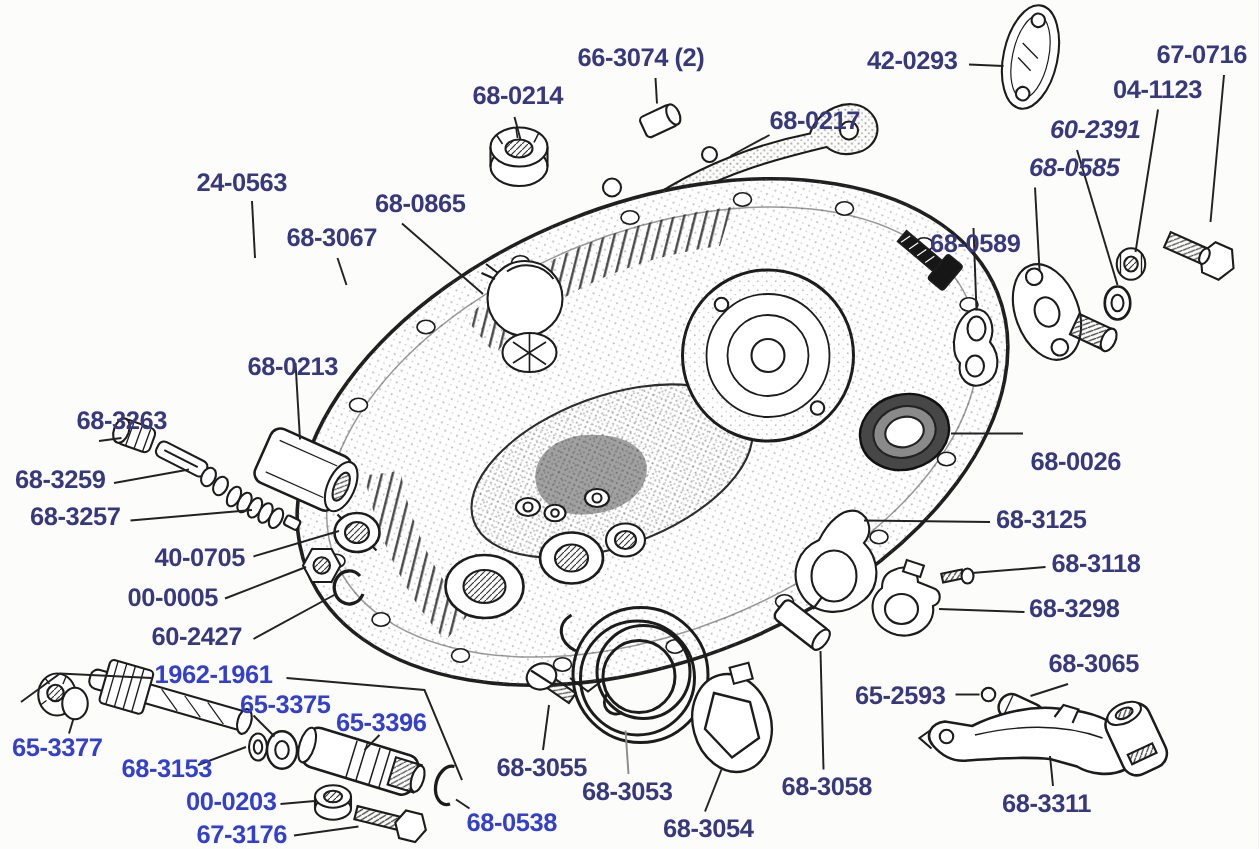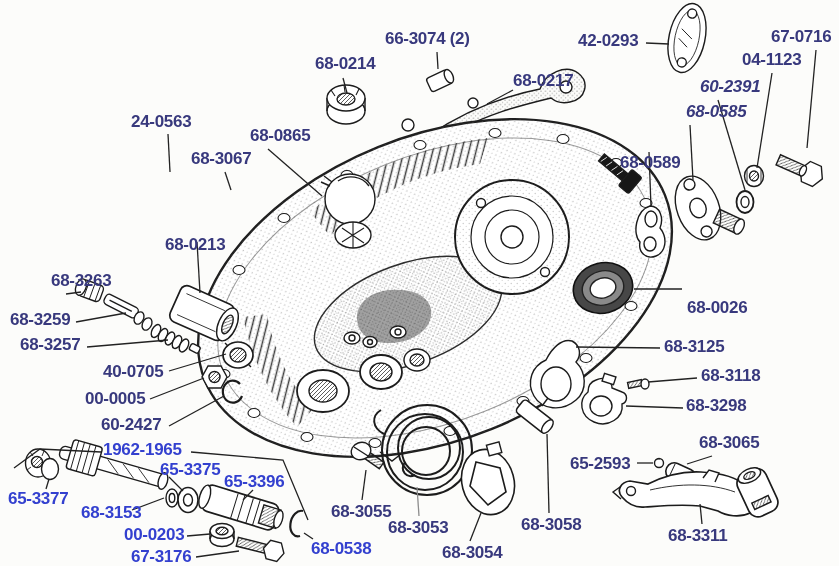--- a/index.html
+++ b/index.html
@@ -416,21 +416,21 @@
       <div class="callout navy" style="left: 701px; top: 367px;">68-3118</div>
       <div class="callout navy" style="left: 686px; top: 397px;">68-3298</div>
       <div class="callout navy" style="left: 570px; top: 455px;">65-2593</div>
       <div class="callout navy" style="left: 699px; top: 434px;">68-3065</div>
       <div class="callout navy" style="left: 668px; top: 527px;">68-3311</div>
       <div class="callout navy" style="left: 521px; top: 516px;">68-3058</div>
       <div class="callout navy" style="left: 442px; top: 544px;">68-3054</div>
       <div class="callout navy" style="left: 388px; top: 519px;">68-3053</div>
       <div class="callout navy" style="left: 331px; top: 503px;">68-3055</div>
       <div class="callout royal" style="left: 311px; top: 540px;">68-0538</div>
-      <div class="callout royal" style="left: 103px; top: 441px;">1962-1965</div>
+      <div class="callout royal" style="left: 103px; top: 441px;">1962-1961</div>
       <div class="callout royal" style="left: 160px; top: 461px;">65-3375</div>
       <div class="callout royal" style="left: 224px; top: 473px;">65-3396</div>
       <div class="callout royal" style="left: 8px; top: 490px;">65-3377</div>
       <div class="callout royal" style="left: 81px; top: 504px;">68-3153</div>
       <div class="callout royal" style="left: 124px; top: 526px;">00-0203</div>
       <div class="callout royal" style="left: 131px; top: 548px;">67-3176</div>
     </div>
 
 </div>
 

